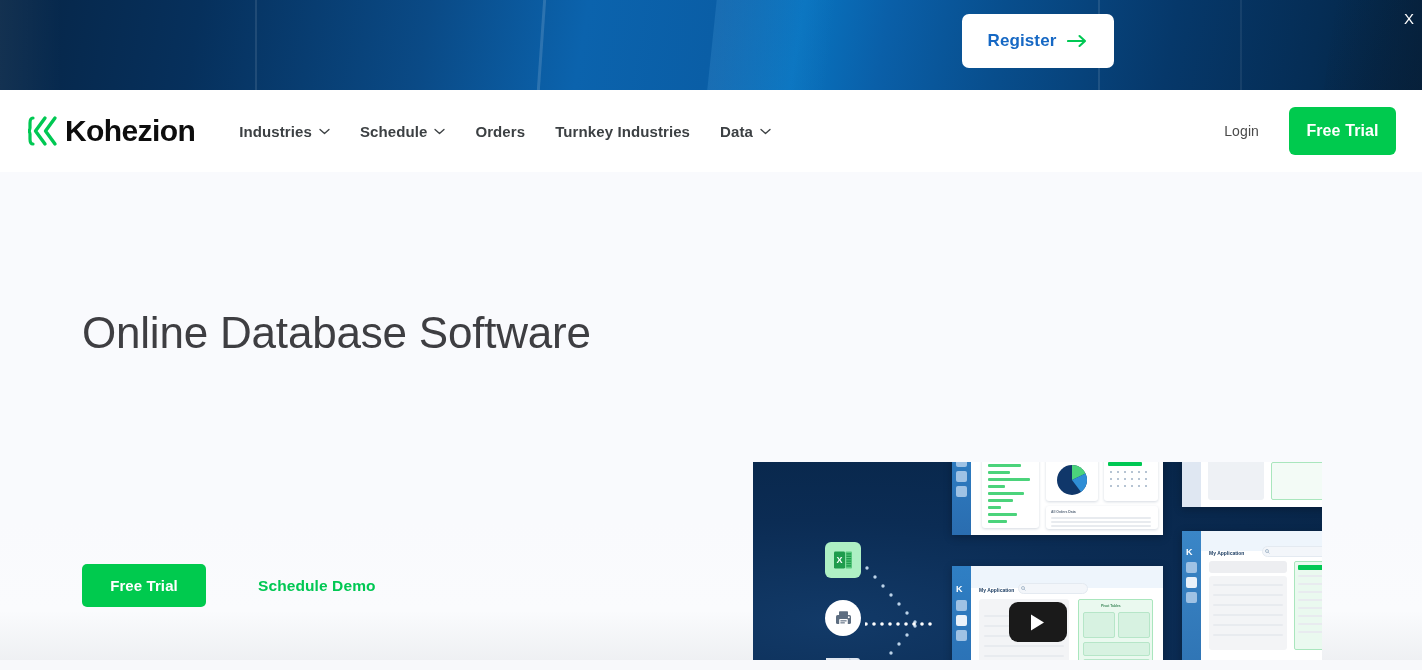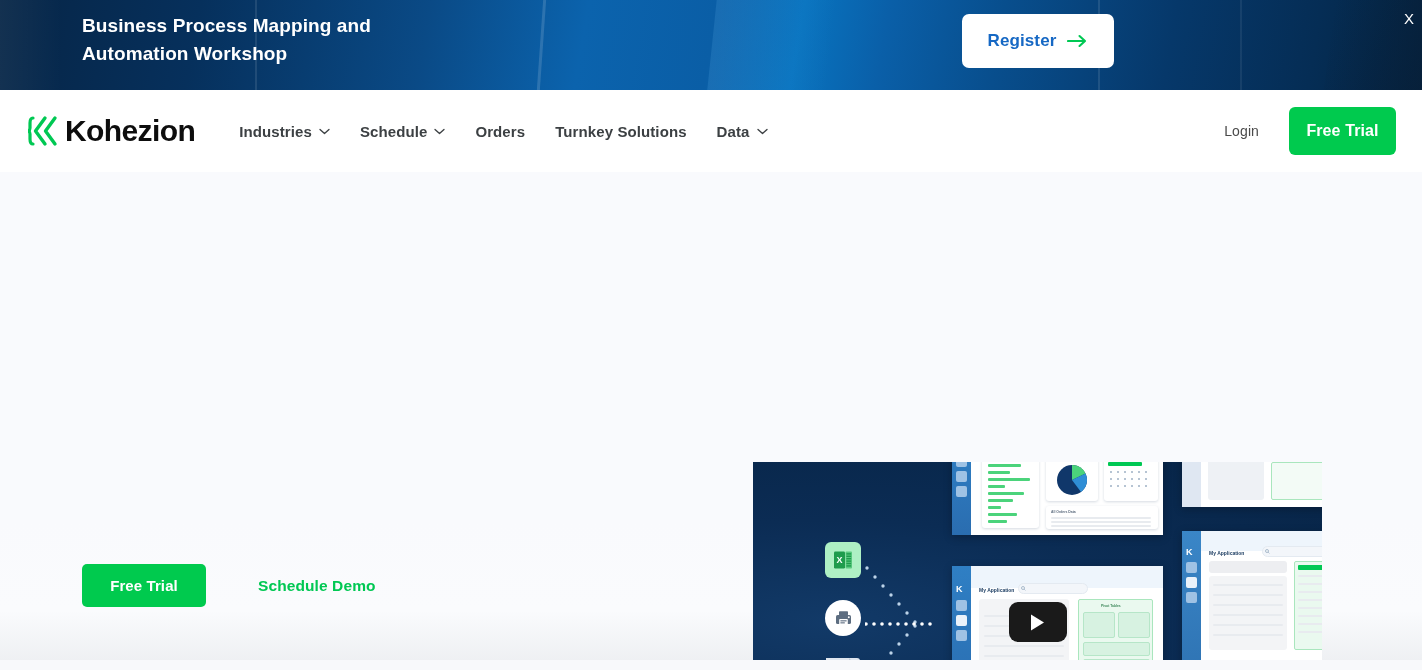--- a/index.html
+++ b/index.html
@@ -189,24 +189,20 @@
   <div class="promo-bg"></div>
   <div class="facet f1"></div>
   <div class="facet f2"></div>
   <div class="facet f3"></div>
   <div class="facet f4"></div>
   <div class="facet f5"></div>
   <div class="facet f6"></div>
   <div class="facet f7"></div>
 
   <div class="promo-inner">
-    <div class="promo-title">
-      <div>Business Process Mapping and</div>
-      <div>Automation Workshop</div>
-    </div>
 
 
     <button class="promo-btn">
       <span class="promo-btn-label">Register</span>
       <span>
         <svg class="arrow-ico" viewBox="0 0 21 16">
           <path d="M1 8 H17" stroke="#00c853" stroke-width="2.1" fill="none" stroke-linecap="round"></path>
           <path d="M12.5 3 L18 8 L12.5 13" stroke="#00c853" stroke-width="2.1" fill="none" stroke-linecap="round" stroke-linejoin="round"></path>
         </svg>
       </span>
@@ -247,21 +243,21 @@
             <path d="M1 1.4 L5.5 5.6 L10 1.4" stroke="#3c4043" stroke-width="1.3" fill="none" stroke-linecap="round" stroke-linejoin="round"></path>
           </svg>
       </span>
     </div>
 
     <div class="nav-item">
       <span>Orders</span>
     </div>
 
     <div class="nav-item">
-      <span>Turnkey Solutions</span>
+      <span>Turnkey Industries</span>
     </div>
 
     <div class="nav-item">
       <span>Data</span>
       <span>
         <svg class="chev" viewBox="0 0 11 7">
             <path d="M1 1.4 L5.5 5.6 L10 1.4" stroke="#3c4043" stroke-width="1.3" fill="none" stroke-linecap="round" stroke-linejoin="round"></path>
           </svg>
       </span>
     </div>
@@ -269,20 +265,21 @@
 
   <div class="nav-right">
     <span class="login-link">Login</span>
     <button class="trial-btn">Free Trial</button>
   </div>
 </div>
 
 <div class="hero">
 
   <div class="hero-copy">
+    <h1 class="hero-h1">Online Database Software</h1>
   </div>
 
   <div class="hero-cta">
     <button class="hero-trial">Free Trial</button>
     <span class="hero-demo">Schedule Demo</span>
   </div>
 
   <div class="video-panel">
     <div class="vp-bg"></div>
 

